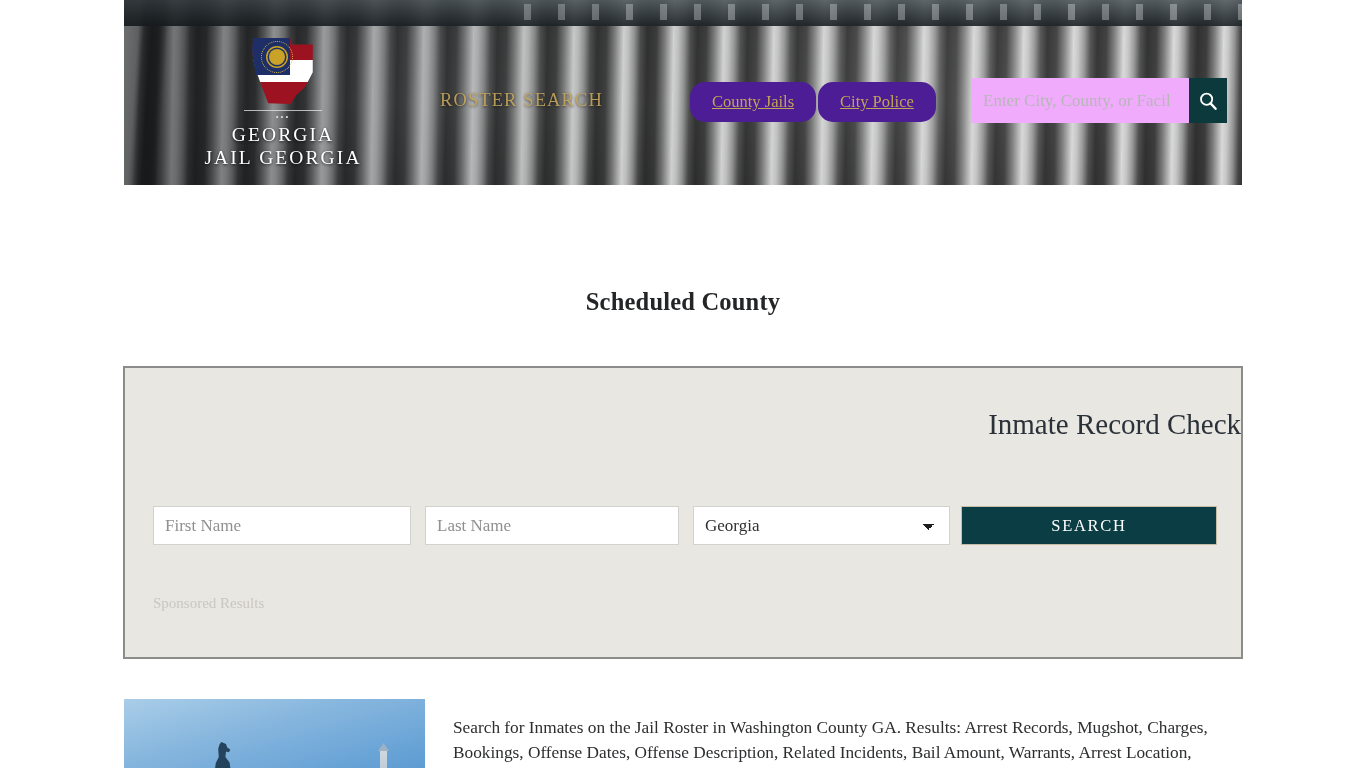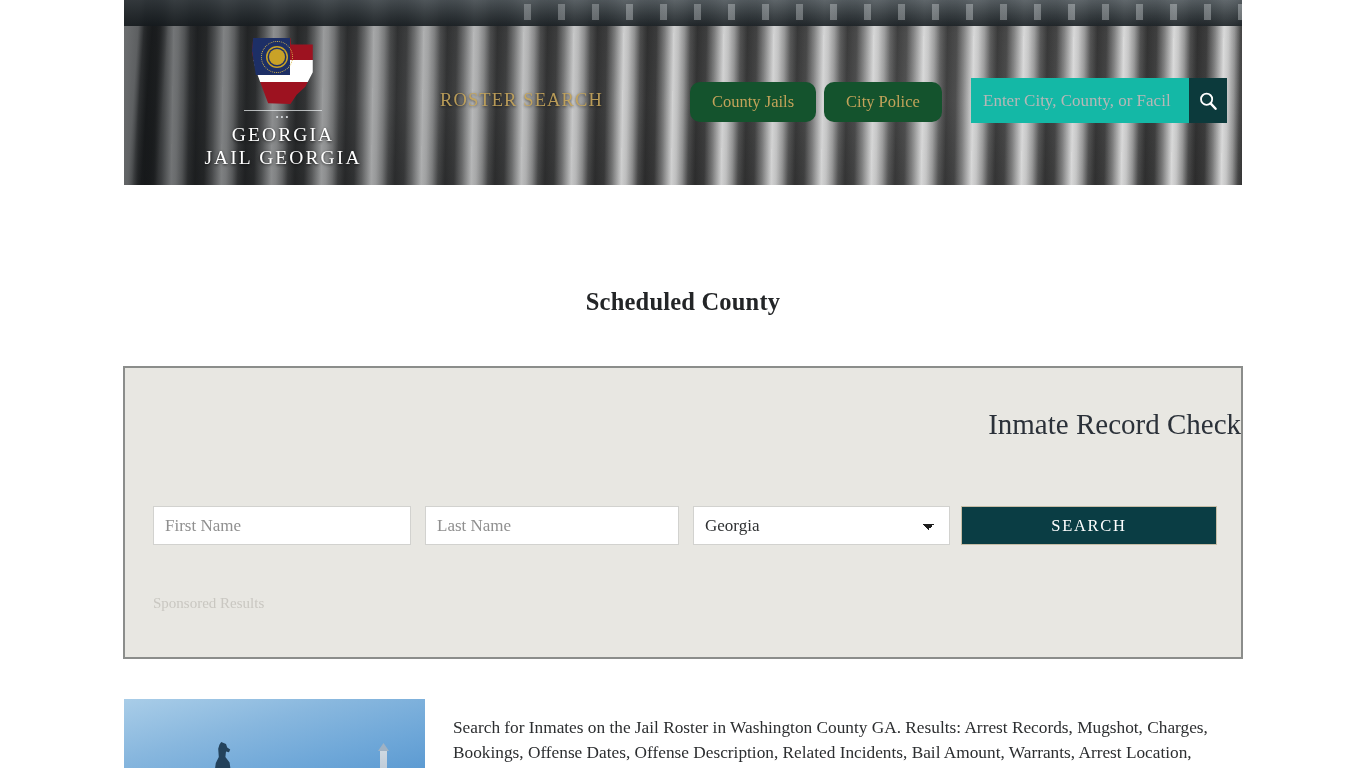--- a/index.html
+++ b/index.html
@@ -157,47 +157,48 @@
   
   .nav-pills {
     position: absolute;
     left: 566px;
     top: 82px;
     z-index: 6;
     display: flex;
     gap: 0px;
   }
   .nav-pill {
-    background: #14532d;
+    background: #4c1d95;
     color: #c3a35a;
     font-size: 16.5px;
     padding: 10px 22px 11px 22px;
-    border-radius: 10px;
+    border-radius: 15px;
     line-height: 19px;
     white-space: nowrap;
     cursor: pointer;
-  }
-  .nav-pill + .nav-pill { margin-left: 8px; }
+    text-decoration: underline;
+  }
+  .nav-pill + .nav-pill { margin-left: 2px; }
 
   
   .header-search {
     position: absolute;
     left: 847px;
     top: 78px;
     z-index: 6;
     display: flex;
     align-items: stretch;
     height: 45px;
   }
   .header-search-input {
     width: 218px;
     height: 45px;
     border: none;
     outline: none;
-    background: #14b8a6;
+    background: #f0abfc;
     font-family: "Liberation Serif", serif;
     font-size: 17px;
     color: #2a2d30;
     padding: 0 12px;
   }
   .header-search-input::placeholder { color: #b7b7b7; }
   .header-search-btn {
     width: 38px;
     height: 45px;
     background: #0c3a3c;

